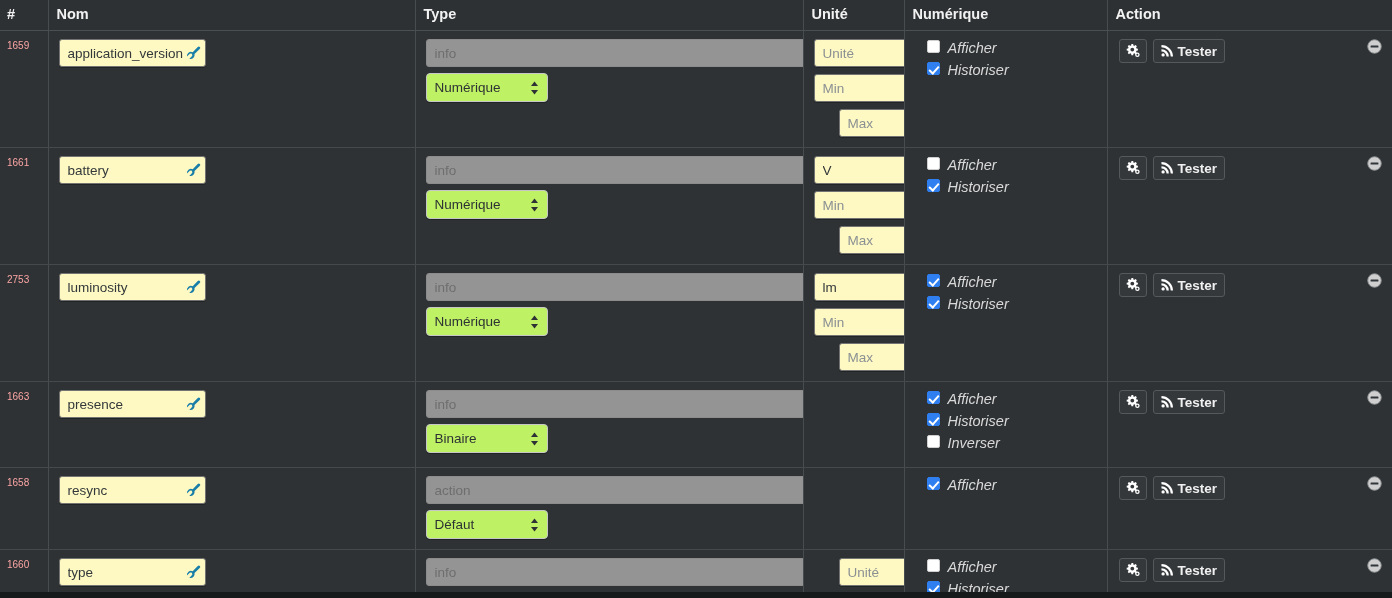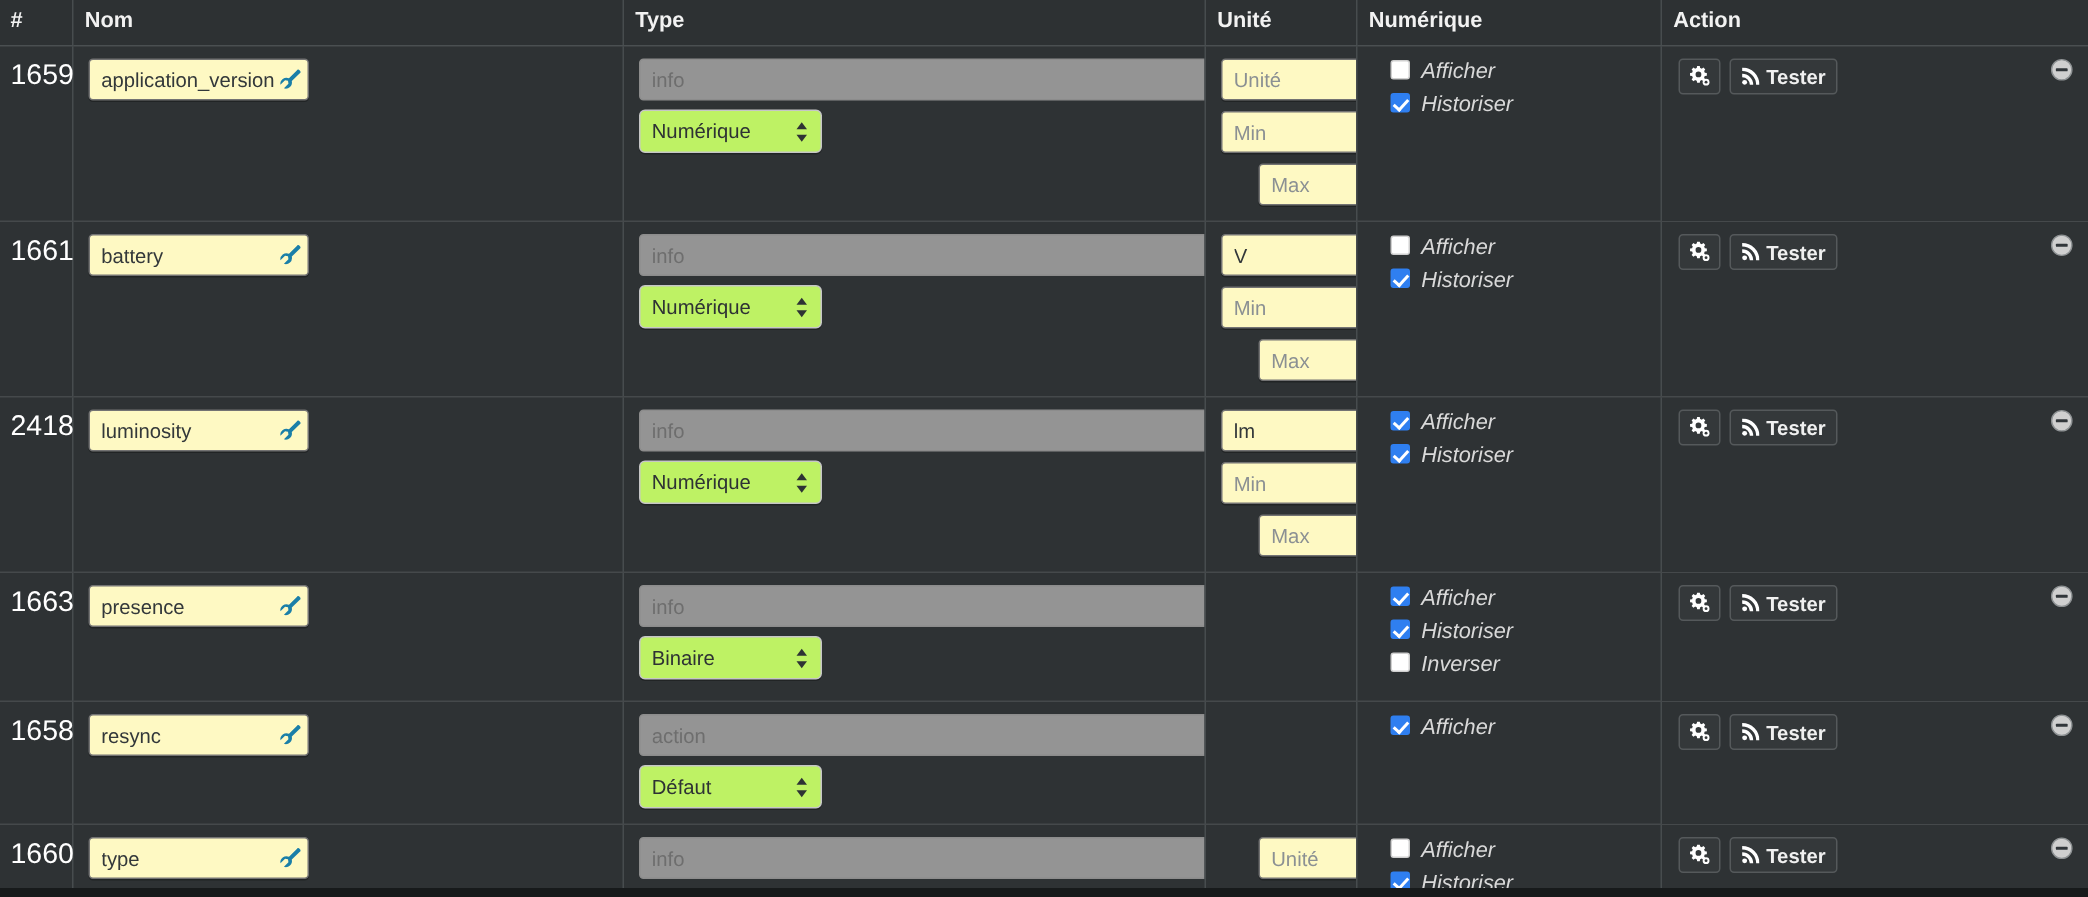--- a/index.html
+++ b/index.html
@@ -46,22 +46,22 @@
   tbody td {
     border-bottom: 1px solid #45494b;
     border-right: 1px solid #474c4e;
     vertical-align: top;
     padding: 0;
     background: #2e3234;
   }
   tbody td:last-child { border-right: none; }
 
   .td-id {
-    color: #ffffff;
-    font-size: 19px;
+    color: #fca5a5;
+    font-size: 10px;
     padding: 9px 0 0 7px;
   }
 
   .cell-pad { padding: 8px 0 10px 10px; }
 
   
   .txt {
     box-sizing: border-box;
     display: block;
     height: 28px;
@@ -329,21 +329,21 @@
               <span>Tester</span>
             </span>
           </div>
           <svg class="del-btn" viewBox="0 0 16 16">
             <circle cx="8" cy="8" r="7.2" fill="#cfcfcf" stroke="#8e9294" stroke-width="1"></circle>
             <rect x="3.8" y="6.9" width="8.4" height="2.2" rx="0.6" fill="#31363a"></rect>
           </svg>
         </td>
       </tr>
       <tr>
-        <td class="td-id"><span>2418</span></td>
+        <td class="td-id"><span>2753</span></td>
         <td>
           <div class="cell-pad">
             <div class="name-wrap">
               <input class="txt" value="luminosity" style="">
               <svg class="wrench" viewBox="0 0 16 16">
                 <path d="M15 4.2 11.7 7.4 9.6 7.1 9.3 5 12.5 1.7a4.4 4.4 0 0 0-5.6 5.2L1.4 12.2a1.5 1.5 0 1 0 2.1 2.1l5.4-5.4A4.4 4.4 0 0 0 15 4.2z" fill="#1a7fa8" transform="rotate(180 8 8)"></path>
               </svg>
             </div>
           </div>
         </td>

